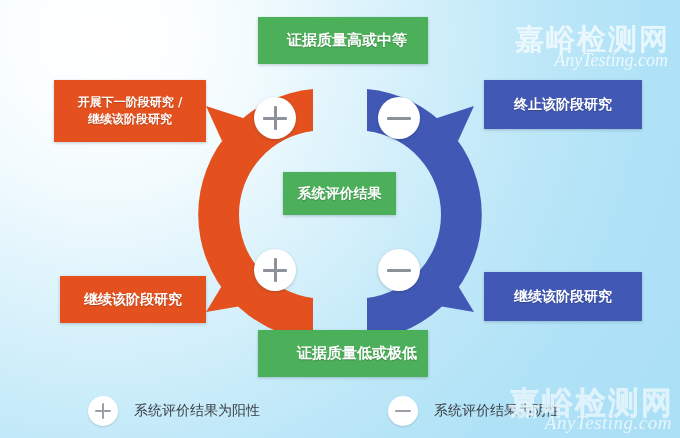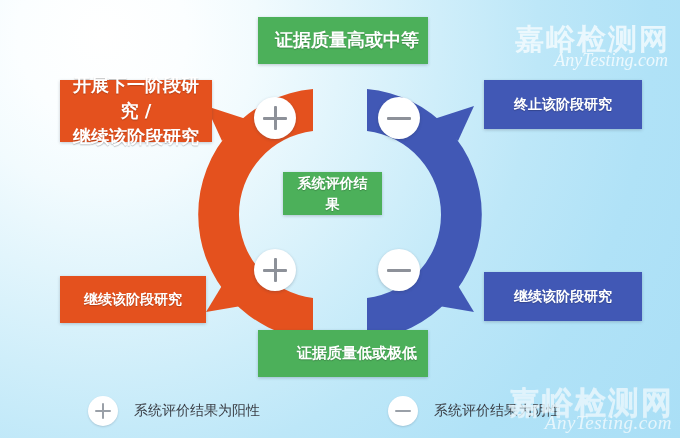--- a/index.html
+++ b/index.html
@@ -53,24 +53,24 @@
     font-weight:bold;
     line-height:1.45;
     box-sizing:border-box;
     text-shadow:0 1px 1px rgba(0,0,0,.22);
     box-shadow:0 1px 3px rgba(60,70,90,.28);
   }
   .box.green{background:#4cb05a;}
   .box.orange{background:#e4511e;}
   .box.blue{background:#4158b5;}
 
-  #box-top     {left:258px;top:17px;  width:170px;height:47px; font-size:18px;padding-left:8px;}
+  #box-top     {left:258px;top:17px;  width:170px;height:47px; font-size:15px;padding-left:8px;}
   #box-bottom  {left:258px;top:330px; width:170px;height:47px; font-size:15px;padding-left:28px;}
-  #box-center  {left:283px;top:172px; width:99px;height:43px; font-size:14px;background:#4cb05a;}
-  #box-tl      {left:60px; top:80px;  width:152px;height:62px; font-size:18px;}
+  #box-center  {left:283px;top:172px; width:113px;height:43px; font-size:14px;background:#4cb05a;}
+  #box-tl      {left:54px; top:80px;  width:152px;height:62px; font-size:12px;}
   #box-bl      {left:60px; top:276px; width:146px;height:47px; font-size:14px;}
   #box-tr      {left:484px;top:80px;  width:158px;height:49px; font-size:14px;}
   #box-br      {left:484px;top:272px; width:158px;height:49px; font-size:14px;}
 
   .box-inner{padding:0 8px;}
 
   
   #arcs{position:absolute;left:0;top:0;width:680px;height:438px;}
 
   

